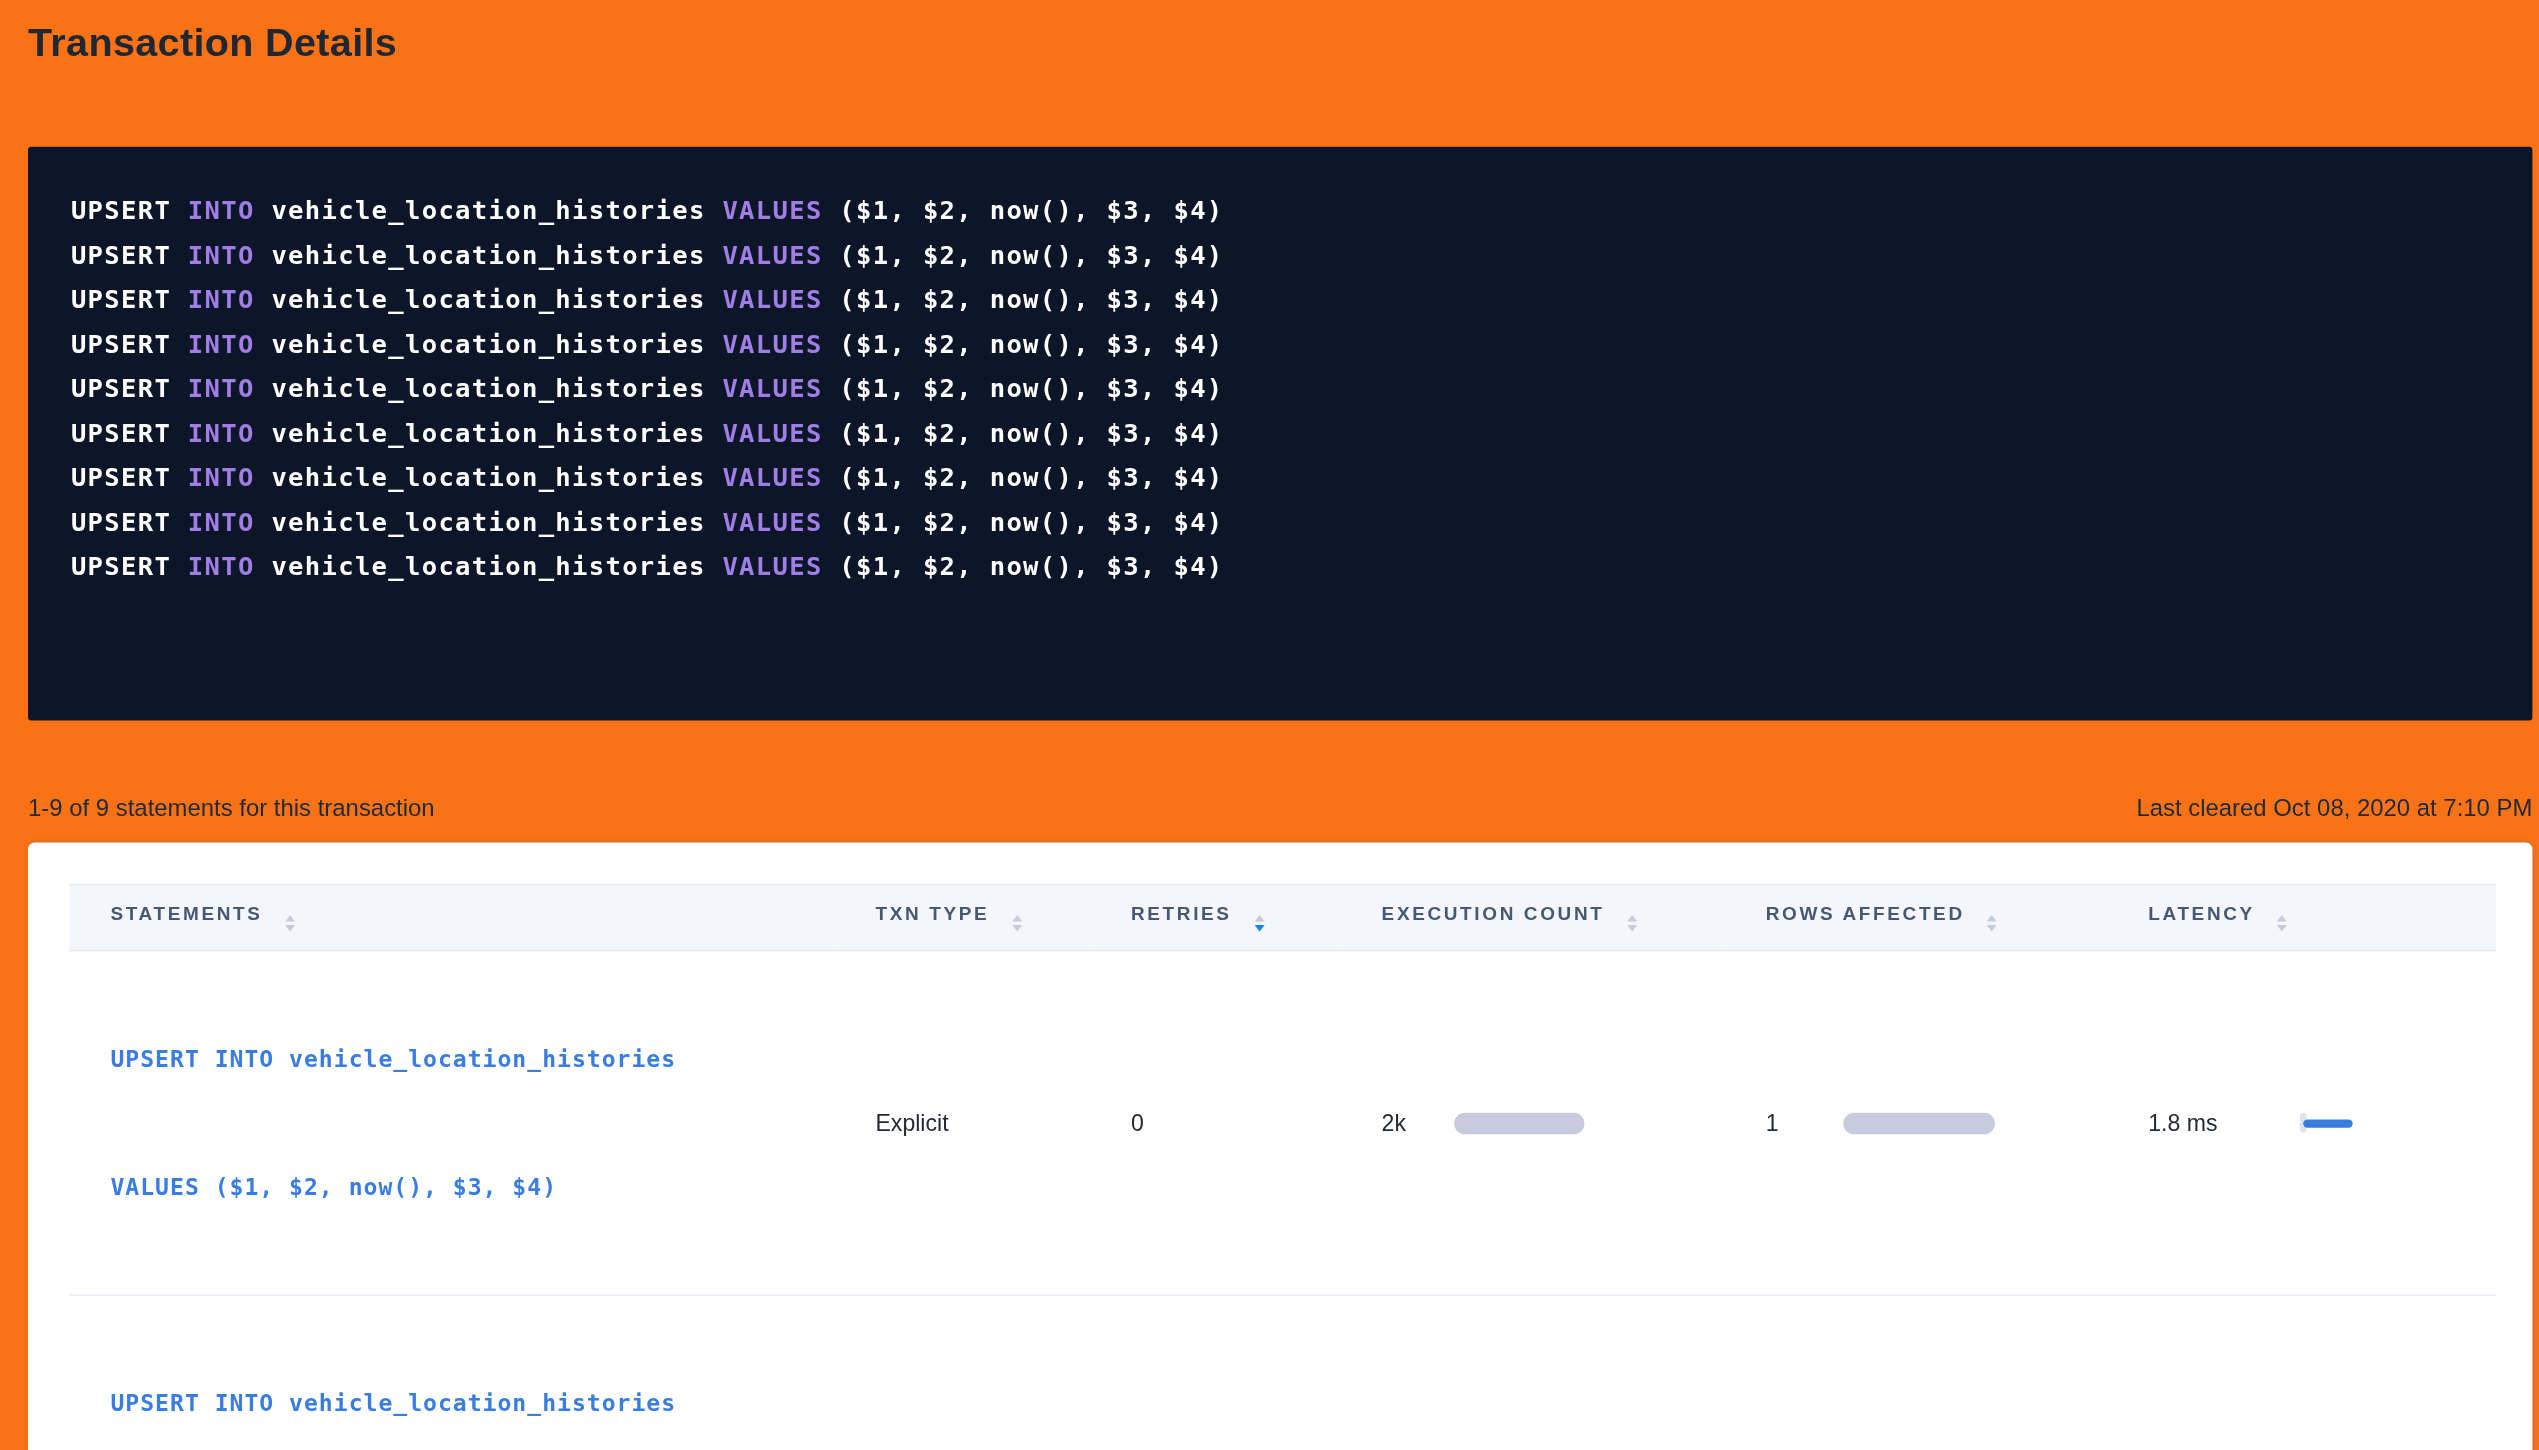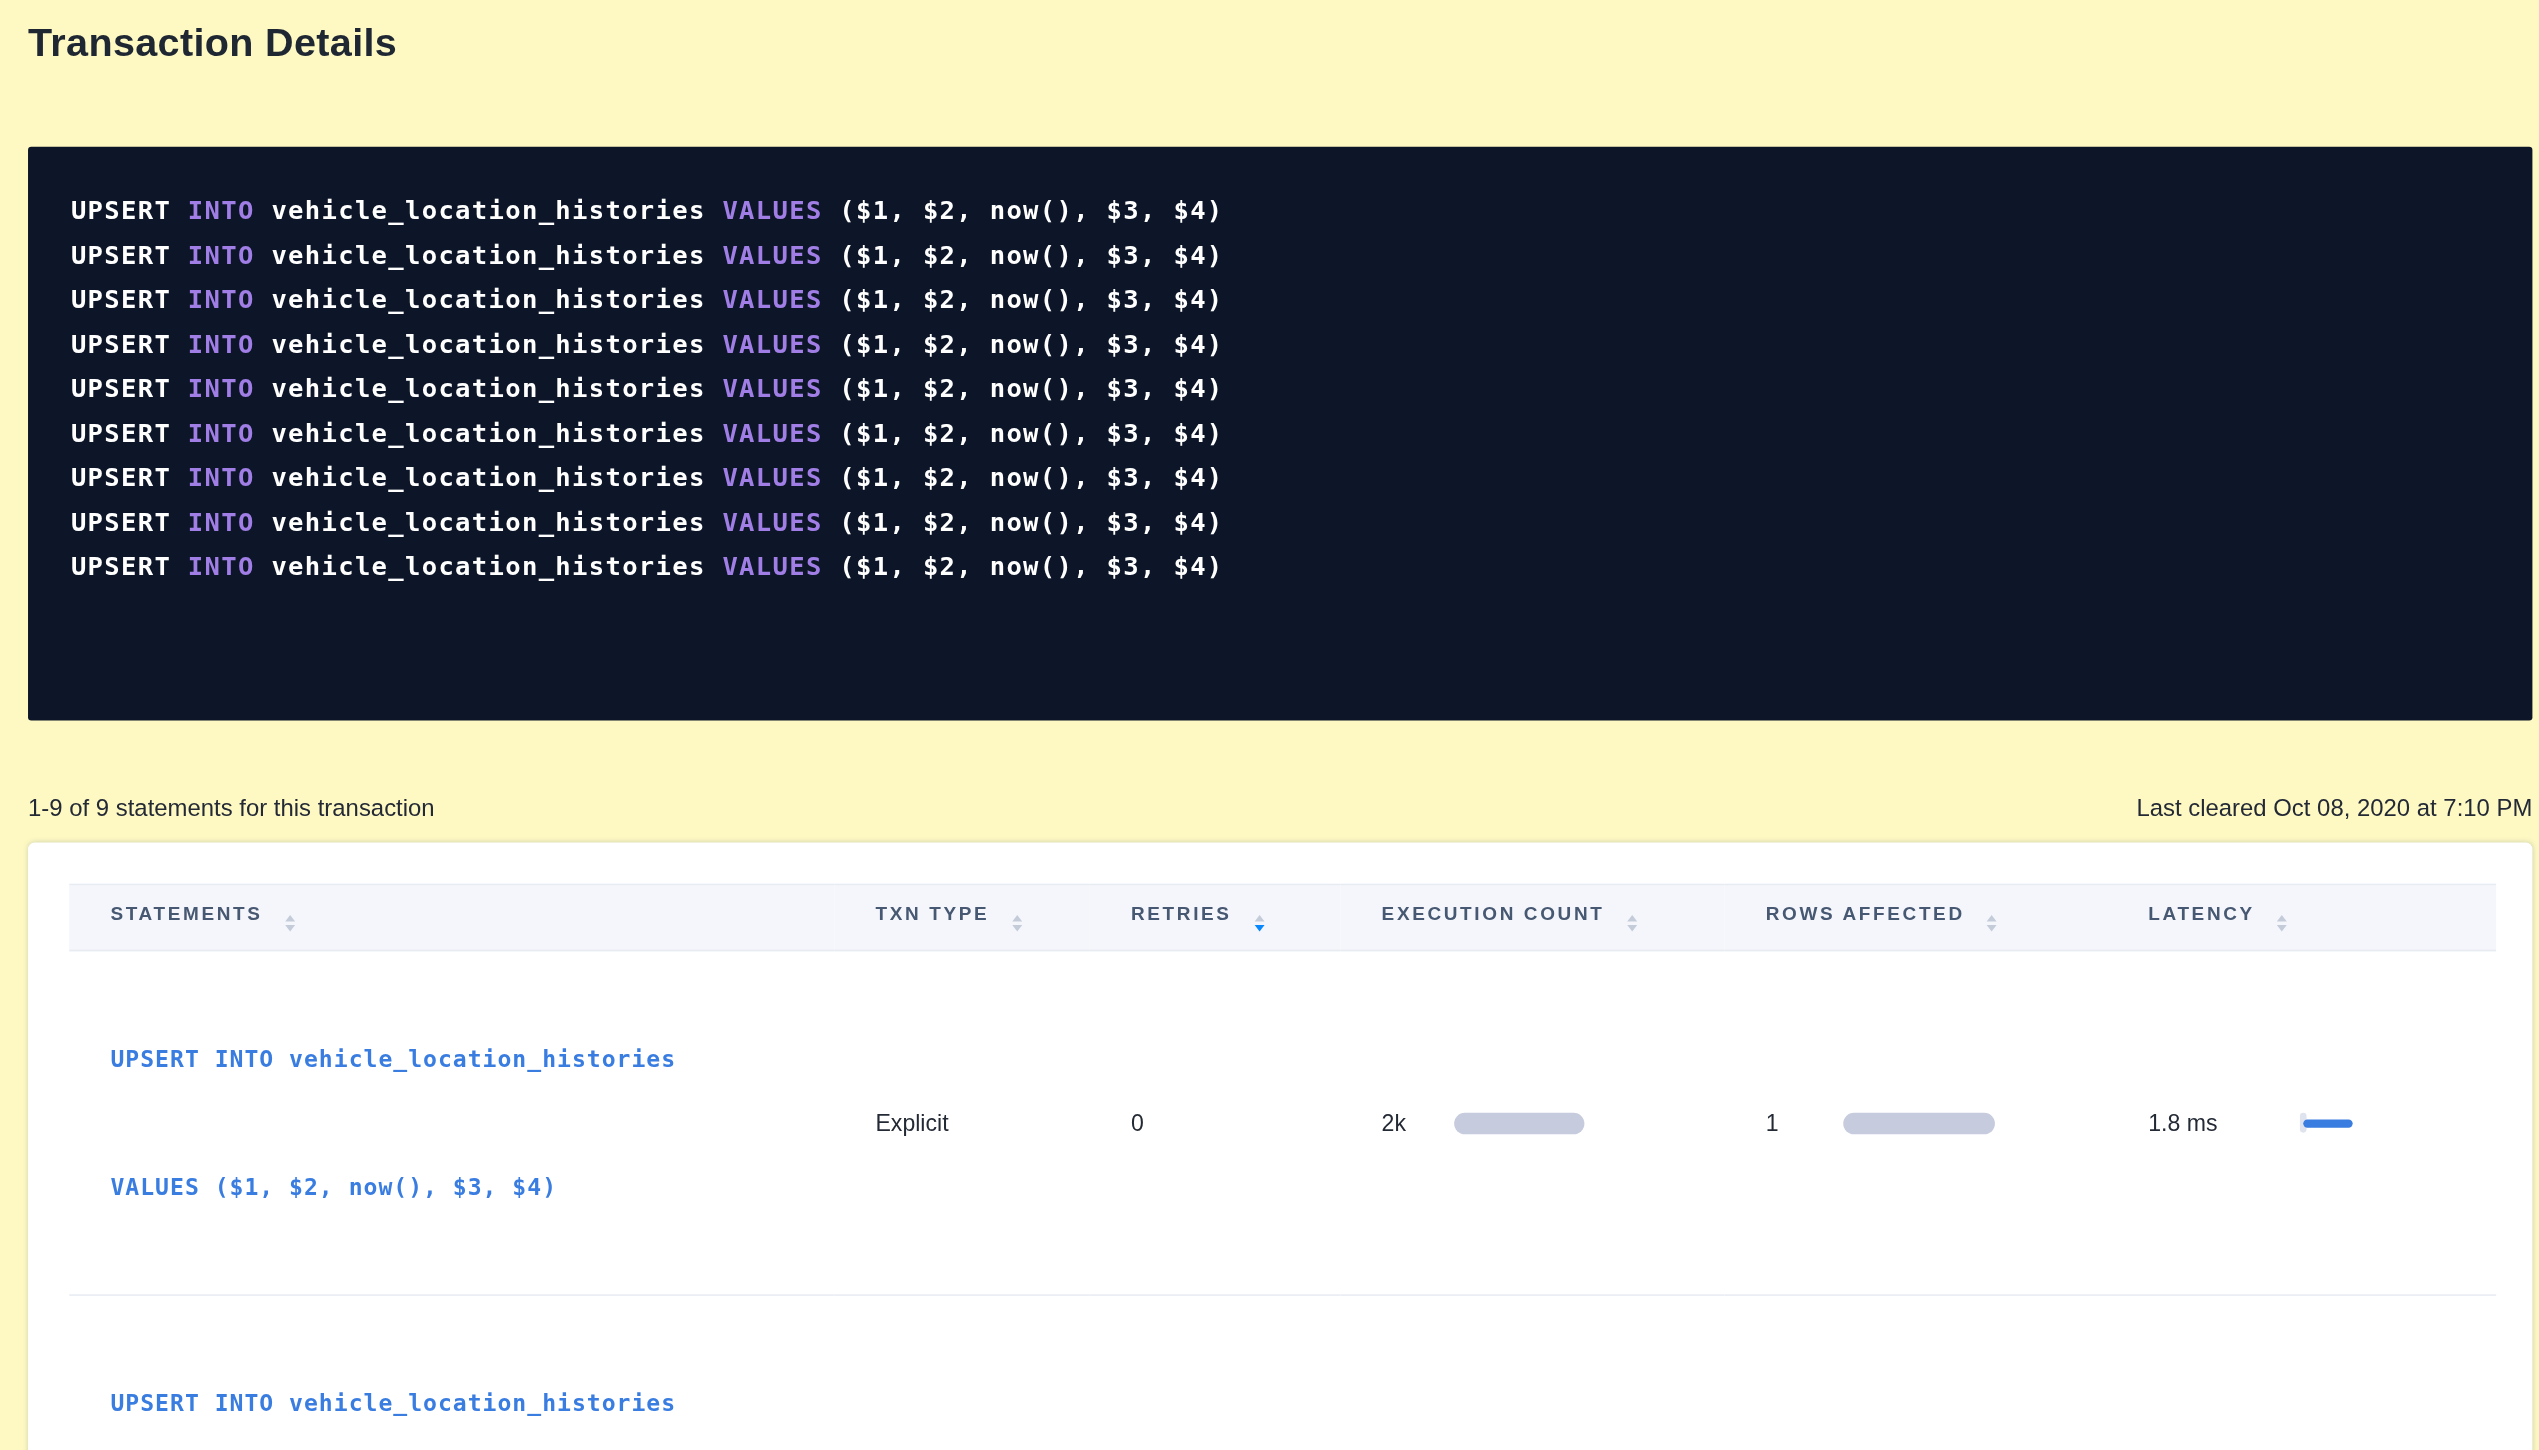--- a/index.html
+++ b/index.html
@@ -1,18 +1,18 @@
 <!DOCTYPE html>
 <html><head>
 <meta charset="utf-8">
 <style>
   * { margin:0; padding:0; box-sizing:border-box; }
   html,body { background:#f4f6fa; }
   .viewport {
-    width:2539px; height:1450px; overflow:hidden; background:#fef9c3; position:relative;
+    width:2539px; height:1450px; overflow:hidden; background:#f97316; position:relative;
   }
   .scale {
     width:1540px; height:880px;
     transform:scale(1.6487); transform-origin:0 0;
     font-family:"Liberation Sans", sans-serif;
     color:#242a35;
   }
   .content { padding:10px 4px 0 17px; }
 
   h1.page-title {

